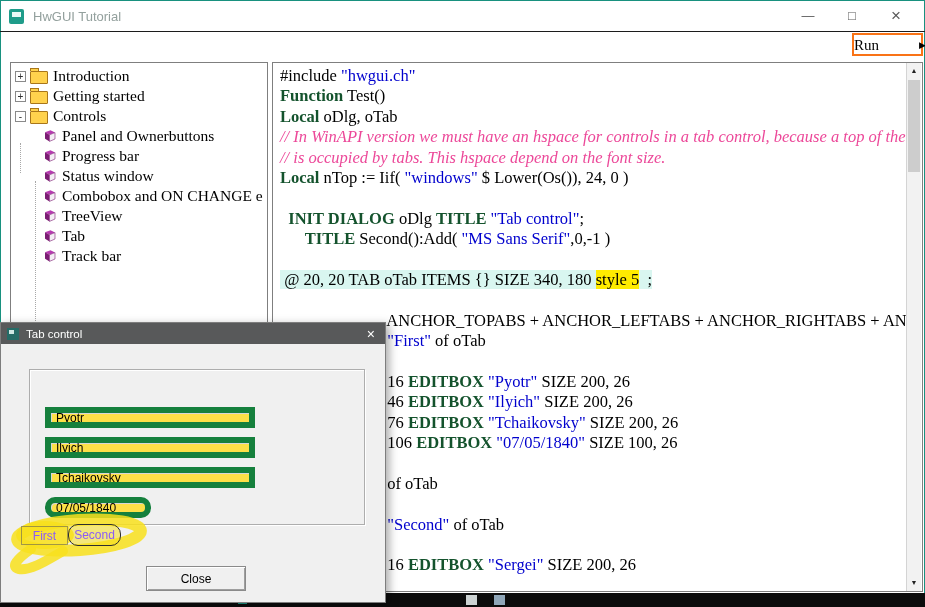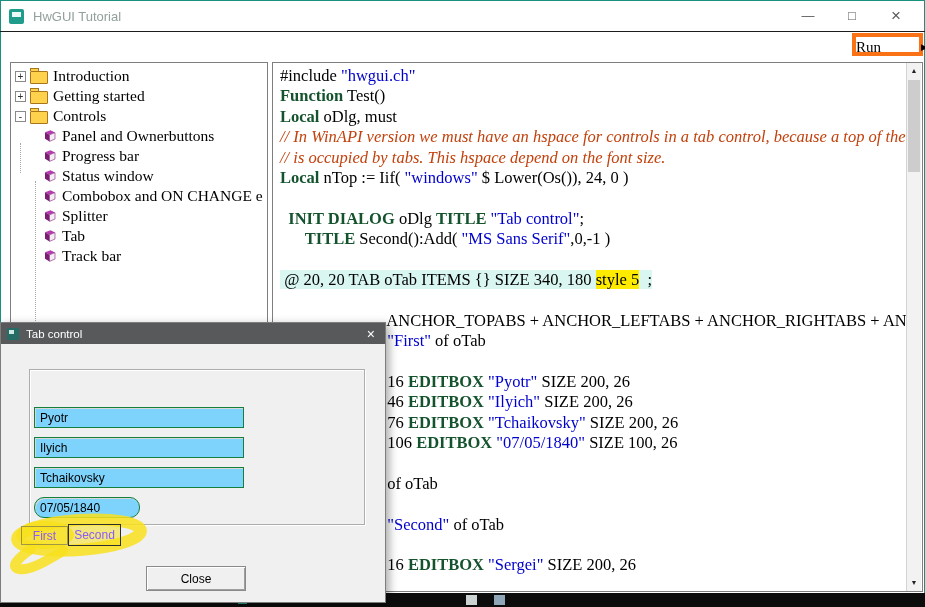--- a/index.html
+++ b/index.html
@@ -10,21 +10,21 @@
   .titlebar{position:absolute;left:1px;top:1px;right:1px;height:30px;background:#fff;display:flex;align-items:center;}
   .app-icon{width:15px;height:15px;margin-left:8px;background:#1f9c8a;border-radius:2px;position:relative;flex:none;}
   .app-icon::after{content:"";position:absolute;left:3px;top:3px;width:9px;height:5px;background:#eafaf7;}
   .title-text{margin-left:9px;font-size:13px;color:#93a09d;}
   .win-controls{margin-left:auto;display:flex;margin-right:6px;}
   .win-btn{width:44px;text-align:center;color:#5a5a5a;font-size:13px;line-height:28px;}
   .win-btn.close{font-size:17px;}
   .hline{position:absolute;left:0;top:31px;width:100%;height:1px;background:#1c1c1c;}
 
   
-  .run-btn{position:absolute;top:33px;right:2px;width:71px;height:23px;border:4px solid #f97316;display:flex;background:#fff;box-sizing:border-box;gap:20px;}
+  .run-btn{position:absolute;top:33px;right:2px;width:71px;height:23px;border:2px solid #f97316;display:flex;background:#fff;box-sizing:border-box;gap:20px;}
   .run-label{flex:1;text-align:center;font:15px/21px "Liberation Serif",serif;color:#000;}
   .run-sep{width:1px;background:#3c3c3c;}
   .run-arrow{width:18px;text-align:center;font-size:9px;line-height:21px;color:#000;}
 
   
   .tree{position:absolute;left:10px;top:62px;width:258px;height:530px;border:1px solid #7f7f7f;background:#fff;
         overflow:hidden;font:15.5px "Liberation Serif",serif;box-sizing:border-box;padding-top:3px;}
   .trow{height:20px;display:flex;align-items:center;white-space:nowrap;position:relative;}
   .trow.l0{padding-left:4px;}
   .trow.l1{padding-left:32px;}
@@ -36,48 +36,48 @@
   .tlabel{margin-left:5px;color:#000;}
   .guide{position:absolute;border-left:1px dotted #a8a8a8;width:0;}
 
   
   .code-panel{position:absolute;left:272px;top:62px;width:651px;height:530px;border:1px solid #7f7f7f;background:#fff;box-sizing:border-box;}
   .code{position:absolute;left:0;top:0;width:633px;height:528px;overflow:hidden;padding:3px 0 0 7px;box-sizing:border-box;
         font:16.5px/20.4px "Liberation Serif",serif;color:#000;}
   .code-line{height:20.4px;white-space:pre;}
   .kw{color:#14532d;font-weight:bold;}
   .str{color:#0000cd;}
-  .cmt{color:#c2410c;font-style:italic;}
+  .cmt{color:#ec4899;font-style:italic;}
   .hl-band{background:#d9f6f0;}
   .mark{background:#ffeb00;}
 
   
   .scrollbar{position:absolute;right:1px;top:0;width:15px;height:528px;background:#f2f2f2;border-left:1px solid #d4d4d4;box-sizing:border-box;}
   .sb-up,.sb-down{position:absolute;left:0;right:0;height:16px;text-align:center;font-size:7px;line-height:16px;color:#222;background:#f2f2f2;}
   .sb-up{top:0;}
   .sb-down{bottom:0;}
   .sb-thumb{position:absolute;top:17px;left:1px;right:1px;height:92px;background:#cdcdcd;}
 
   
   .dialog{position:absolute;left:0;top:322px;width:386px;height:281px;border:1px solid #7d7d7d;background:#f0f0f0;
           box-shadow:3px 3px 9px rgba(0,0,0,.35);z-index:30;box-sizing:border-box;}
   .dlg-title{position:absolute;left:0;top:0;right:0;height:21px;background:#58595a;display:flex;align-items:center;}
   .dlg-icon{width:12px;height:12px;margin-left:6px;background:#256b66;position:relative;flex:none;}
   .dlg-icon::after{content:"";position:absolute;left:2px;top:2px;width:5px;height:4px;background:#cfe8e4;}
   .dlg-title-text{margin-left:7px;font-size:11.5px;color:#fff;}
   .dlg-close{margin-left:auto;margin-right:10px;color:#fff;font-size:14px;line-height:20px;}
   .groupbox{position:absolute;left:28px;top:46px;width:334px;height:154px;border:1px solid #adadad;
             box-shadow:inset 1px 1px 0 #fff,1px 1px 0 #fff;}
-  .fld{position:absolute;left:33px;width:210px;height:21px;background:#7dd3fc;border:1px solid #15803d;
+  .fld{position:absolute;left:44px;width:210px;height:21px;background:#fde047;border:6px solid #15803d;
        box-shadow:inset 1px 1px 0 #d7d7d7;font:12px "Liberation Sans",sans-serif;color:#000;padding:0 5px;box-sizing:border-box;}
   .f1{top:84px;} .f2{top:114px;} .f3{top:144px;} .f4{top:174px;width:106px;border-radius:10px;}
   .scribble{position:absolute;left:4px;top:190px;z-index:1;}
   .tabbtn{position:absolute;font:12px "Liberation Sans",sans-serif;color:#8b5cf6;padding:0;z-index:2;}
   .t1{left:20px;top:203px;width:47px;height:19px;background:transparent;border:1px solid rgba(90,90,90,.55);}
-  .t2{left:67px;top:201px;width:53px;height:22px;background:rgba(248,224,28,.55);border:1px solid #2e2e2e;border-radius:0;}
+  .t2{left:67px;top:201px;width:53px;height:22px;background:rgba(248,224,28,.55);border:1px solid #2e2e2e;border-radius:10px;}
   .closebtn{position:absolute;left:145px;top:243px;width:100px;height:25px;background:#f0f0f0;border:1px solid #8a8a8a;
             box-shadow:inset 1px 1px 0 #fff,inset -1px -1px 0 #9e9e9e;font:12px "Liberation Sans",sans-serif;color:#000;}
 
   
   .taskbar{position:absolute;left:0;top:593px;width:925px;height:14px;background:#0c0c0c;z-index:20;}
   .tb-icon{position:absolute;top:2px;}
   .tb1{left:238px;width:9px;height:9px;background:#1fa08e;}
   .tb2{left:466px;width:11px;height:10px;background:#ccd2d2;}
   .tb3{left:494px;width:11px;height:10px;background:#8fa6b8;}
 </style>
@@ -152,21 +152,21 @@
             <path d="M12 3.6 L6.5 5.8 L6.5 12.4 L12 10 Z" fill="#f4eef4" stroke="#7c1d74" stroke-width="0.6"></path>
           </svg></span>
         <span class="tlabel">Combobox and ON CHANGE e</span>
       </div>
       <div class="trow l1">
         <span class="book"><svg width="14" height="14" viewBox="0 0 14 14">
             <path d="M2 3.2 L7.5 1.2 L12 3.6 L6.5 5.8 Z" fill="#b63bb0"></path>
             <path d="M2 3.2 L6.5 5.8 L6.5 12.4 L2 9.8 Z" fill="#7c1d74"></path>
             <path d="M12 3.6 L6.5 5.8 L6.5 12.4 L12 10 Z" fill="#f4eef4" stroke="#7c1d74" stroke-width="0.6"></path>
           </svg></span>
-        <span class="tlabel">Splitter</span>
+        <span class="tlabel">TreeView</span>
       </div>
       <div class="trow l1">
         <span class="book"><svg width="14" height="14" viewBox="0 0 14 14">
             <path d="M2 3.2 L7.5 1.2 L12 3.6 L6.5 5.8 Z" fill="#b63bb0"></path>
             <path d="M2 3.2 L6.5 5.8 L6.5 12.4 L2 9.8 Z" fill="#7c1d74"></path>
             <path d="M12 3.6 L6.5 5.8 L6.5 12.4 L12 10 Z" fill="#f4eef4" stroke="#7c1d74" stroke-width="0.6"></path>
           </svg></span>
         <span class="tlabel">Tab</span>
       </div>
       <div class="trow l1">
@@ -176,21 +176,21 @@
             <path d="M12 3.6 L6.5 5.8 L6.5 12.4 L12 10 Z" fill="#f4eef4" stroke="#7c1d74" stroke-width="0.6"></path>
           </svg></span>
         <span class="tlabel">Track bar</span>
       </div>
     </div>
 
   <div class="code-panel">
     <div class="code" id="code">
         <div class="code-line"><span class=""><span>#include </span><span class="str">"hwgui.ch"</span></span></div>
         <div class="code-line"><span class=""><span class="kw">Function</span><span> Test()</span></span></div>
-        <div class="code-line"><span class=""><span class="kw">Local</span><span> oDlg, must</span></span></div>
+        <div class="code-line"><span class=""><span class="kw">Local</span><span> oDlg, oTab</span></span></div>
         <div class="code-line"><span class=""><span class="cmt">// In WinAPI version we must have an hspace for controls in a tab control, because a top of the</span></span></div>
         <div class="code-line"><span class=""><span class="cmt">// is occupied by tabs. This hspace depend on the font size.</span></span></div>
         <div class="code-line"><span class=""><span class="kw">Local</span><span> nTop := Iif( </span><span class="str">"windows"</span><span> $ Lower(Os()), 24, 0 )</span></span></div>
         <div class="code-line"></div>
         <div class="code-line"><span class=""><span>  </span><span class="kw">INIT DIALOG</span><span> oDlg </span><span class="kw">TITLE</span><span> </span><span class="str">"Tab control"</span><span>;</span></span></div>
         <div class="code-line"><span class=""><span>      </span><span class="kw">TITLE</span><span> Second():Add( </span><span class="str">"MS Sans Serif"</span><span>,0,-1 )</span></span></div>
         <div class="code-line"></div>
         <div class="code-line"><span class="hl-band"><span> @ 20, 20 TAB oTab ITEMS {} SIZE 340, 180 </span><span class="mark">style 5</span><span>  ;</span></span></div>
         <div class="code-line"></div>
         <div class="code-line"><span class=""><span>                          ANCHOR_TOPABS + ANCHOR_LEFTABS + ANCHOR_RIGHTABS + ANCHOR_BOTTOMABS ;</span></span></div>

